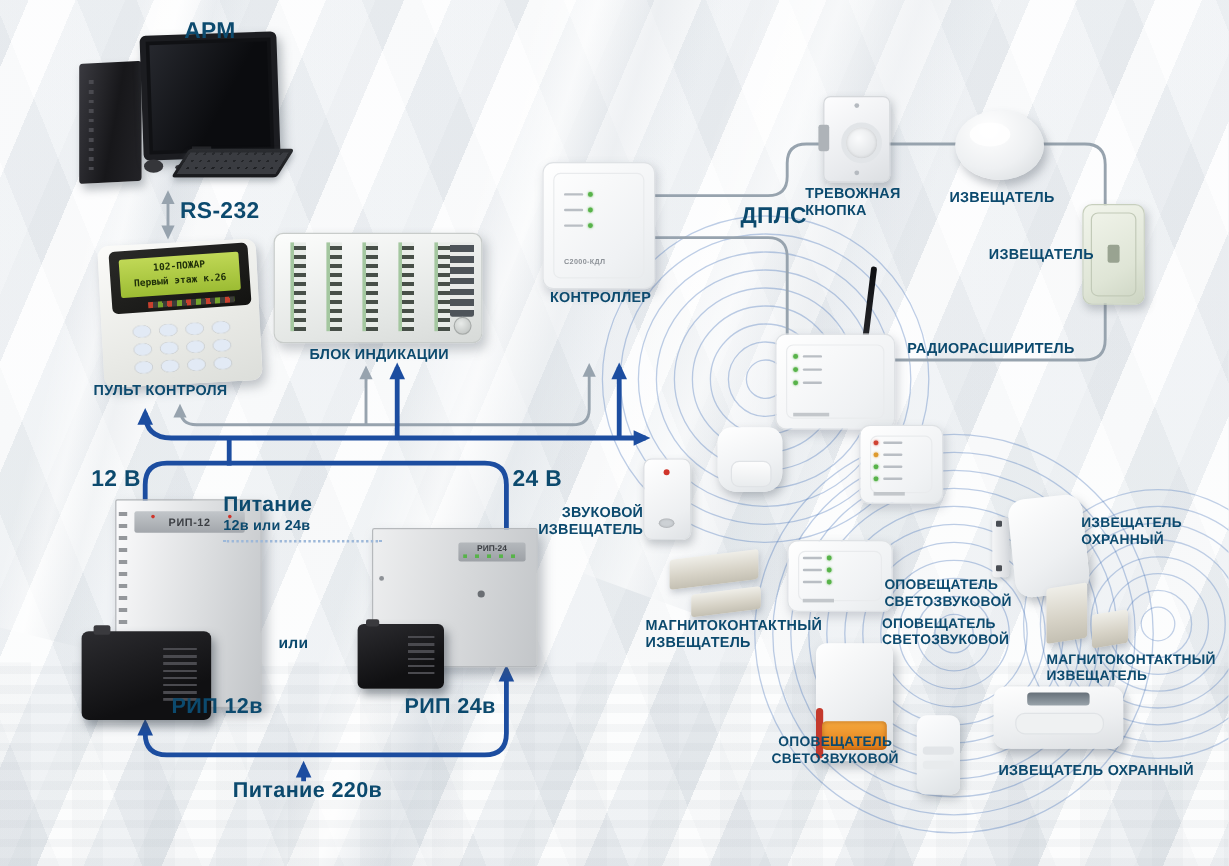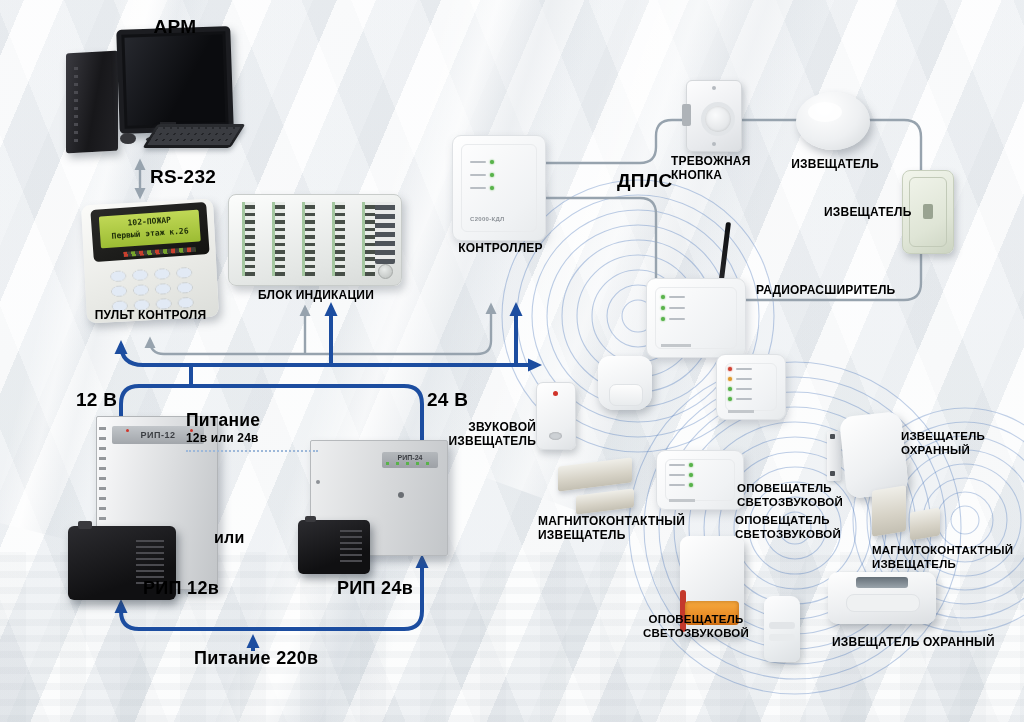--- a/index.html
+++ b/index.html
@@ -7,21 +7,21 @@
     font-family:"Liberation Sans",sans-serif;background:#f0f2f4;}
   .bg{position:absolute;inset:0;background:
     repeating-linear-gradient(113deg, rgba(198,206,214,.20) 0 22px, rgba(255,255,255,.65) 22px 58px, rgba(225,230,235,.28) 58px 96px),
     repeating-linear-gradient(68deg, rgba(205,212,219,.14) 0 46px, rgba(252,253,254,.55) 46px 110px),
     linear-gradient(#f4f6f8,#edf0f2);}
   .beam{position:absolute;background:linear-gradient(90deg,rgba(255,255,255,0),rgba(255,255,255,.85),rgba(205,212,219,.35),rgba(255,255,255,0));}
   .bgband{position:absolute;left:0;right:0;bottom:0;height:170px;
     background:repeating-linear-gradient(0deg, rgba(176,184,192,.10) 0 7px, rgba(255,255,255,0) 7px 16px),
                repeating-linear-gradient(90deg, rgba(176,184,192,.08) 0 26px, rgba(255,255,255,0) 26px 60px);}
   svg.layer{position:absolute;left:0;top:0;}
-  .lbl{position:absolute;font-weight:700;color:#000000;line-height:1.2;letter-spacing:.2px;font-size:12px;}
+  .lbl{position:absolute;font-weight:700;color:#0c4a6e;line-height:1.2;letter-spacing:.2px;font-size:12px;}
   .big{font-size:19px;letter-spacing:.3px;}
   .dev{position:absolute;}
   .wbox{position:absolute;background:linear-gradient(135deg,#ffffff,#f0f2f4 70%,#e7eaec);
     border:1px solid #dfe2e5;border-radius:9px;box-shadow:2px 4px 8px rgba(90,100,115,.25);}
   .wbox .inner{position:absolute;inset:8px;border:1px solid #e9ebed;border-radius:6px;}
   .ledrow{position:absolute;display:flex;align-items:center;gap:4px;}
   .ltxt{width:16px;height:2.5px;background:#b9bec4;border-radius:1px;}
   .ld{width:4px;height:4px;border-radius:50%;background:#58b34a;box-shadow:0 0 2px #58b34a;}
   .ld.r{background:#d04232;box-shadow:0 0 2px #d04232;}
   .ld.o{background:#de9a2e;box-shadow:0 0 2px #de9a2e;}
@@ -309,21 +309,21 @@
     <div style="position:absolute;left:6px;top:40px;width:4px;height:4px;border-radius:50%;background:#8d9196"></div>
     <div style="position:absolute;left:6px;top:80px;width:4px;height:4px;border-radius:50%;background:#8d9196"></div>
     <div style="position:absolute;left:-12px;top:80px;width:72px;height:54px;border-radius:5px;background:linear-gradient(160deg,#2c2c30,#101012 70%);box-shadow:3px 5px 8px rgba(60,70,80,.5)">
       <div style="position:absolute;left:7px;top:-4px;width:11px;height:6px;border-radius:2px;background:#3a3a3e"></div>
       <div style="position:absolute;right:8px;top:10px;width:22px;height:32px;background:repeating-linear-gradient(0deg,#4a4a4f 0 2px,transparent 2px 6px)"></div>
     </div>
   </div>
 
   <div class="lbl big" style="left:125px;top:16px;width:100px;text-align:center">АРМ</div>
   <div class="lbl big" style="left:150px;top:166px">RS-232</div>
-  <div class="lbl" style="left:78px;top:308px;width:145px;text-align:center">ПУЛЬТ КОНТРОЛЯ</div>
+  <div class="lbl" style="left:78px;top:318px;width:145px;">ПУЛЬТ КОНТРОЛЯ</div>
   <div class="lbl" style="left:232px;top:288px;width:168px;text-align:center">БЛОК ИНДИКАЦИИ</div>
   <div class="lbl" style="left:448px;top:241px;width:105px;text-align:center">КОНТРОЛЛЕР</div>
   <div class="lbl big" style="left:617px;top:170px">ДПЛС</div>
   <div class="lbl" style="left:671px;top:154px;width:95px">ТРЕВОЖНАЯ КНОПКА</div>
   <div class="lbl" style="left:790px;top:157px;width:90px;text-align:center">ИЗВЕЩАТЕЛЬ</div>
   <div class="lbl" style="left:824px;top:205px;width:85px">ИЗВЕЩАТЕЛЬ</div>
   <div class="lbl" style="left:756px;top:283px;width:145px">РАДИОРАСШИРИТЕЛЬ</div>
   <div class="lbl" style="left:448px;top:420px;width:88px;text-align:right">ЗВУКОВОЙ ИЗВЕЩАТЕЛЬ</div>
   <div class="lbl" style="left:538px;top:514px;width:165px">МАГНИТОКОНТАКТНЫЙ ИЗВЕЩАТЕЛЬ</div>
   <div class="lbl" style="left:737px;top:482px;width:110px;font-size:11.5px">ОПОВЕЩАТЕЛЬ СВЕТОЗВУКОВОЙ</div>
@@ -333,17 +333,17 @@
   <div class="lbl" style="left:641px;top:613px;width:110px;text-align:center;font-size:11.5px">ОПОВЕЩАТЕЛЬ СВЕТОЗВУКОВОЙ</div>
   <div class="lbl" style="left:832px;top:635px;width:175px;white-space:nowrap">ИЗВЕЩАТЕЛЬ ОХРАННЫЙ</div>
 
   <div class="lbl big" style="left:76px;top:389px">12 В</div>
   <div class="lbl big" style="left:427px;top:389px">24 В</div>
   <div style="position:absolute;left:186px;top:410px;width:132px;text-align:left">
     <div class="lbl" style="position:static;font-size:17.5px">Питание</div>
     <div class="lbl" style="position:static;font-size:12px">12в или 24в</div>
     <div style="margin-top:5px;border-top:2px dotted #9db8d9"></div>
   </div>
-  <div class="lbl" style="left:214px;top:528px;font-size:16px">или</div>
+  <div class="lbl" style="left:232px;top:528px;font-size:13px">или</div>
   <div class="lbl big" style="left:143px;top:578px;font-size:18px">РИП 12в</div>
   <div class="lbl big" style="left:337px;top:578px;font-size:18px">РИП 24в</div>
   <div class="lbl big" style="left:194px;top:648px;font-size:18px">Питание 220в</div>
 </div>
 
 </body></html>

